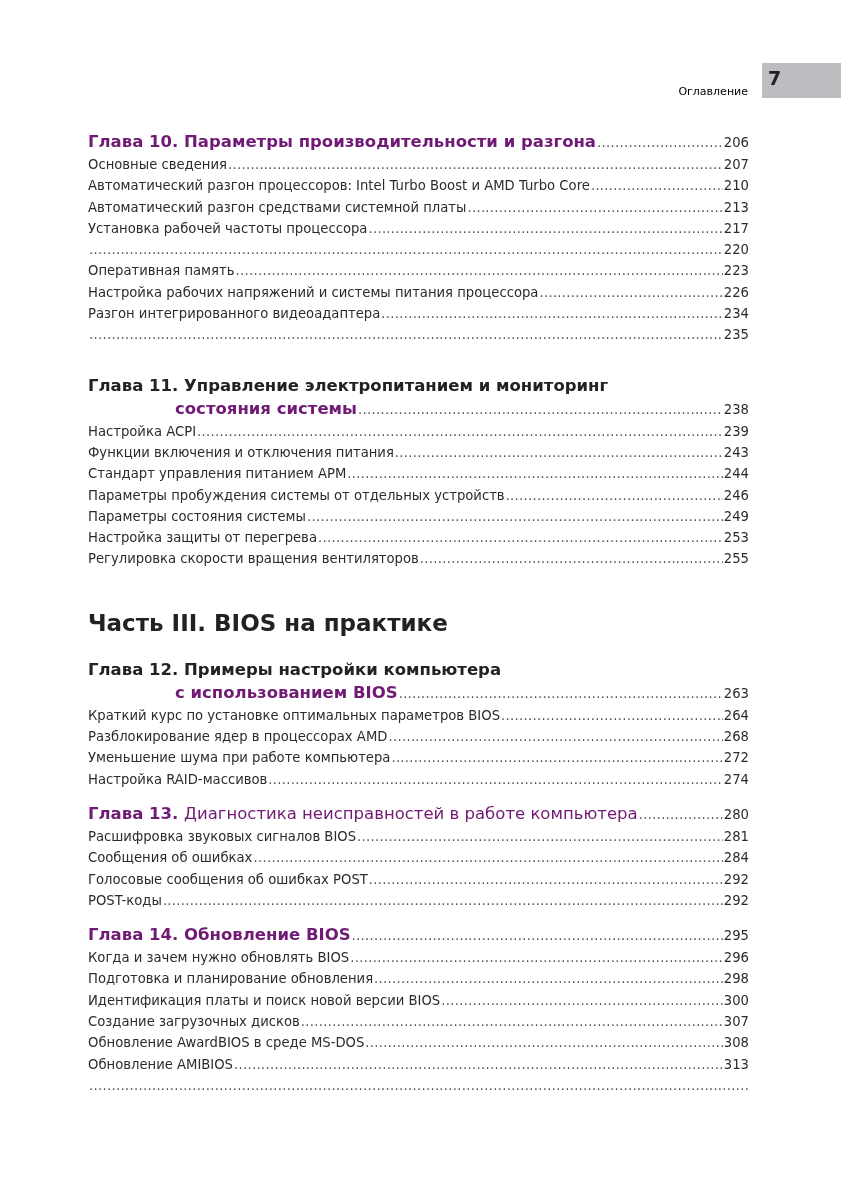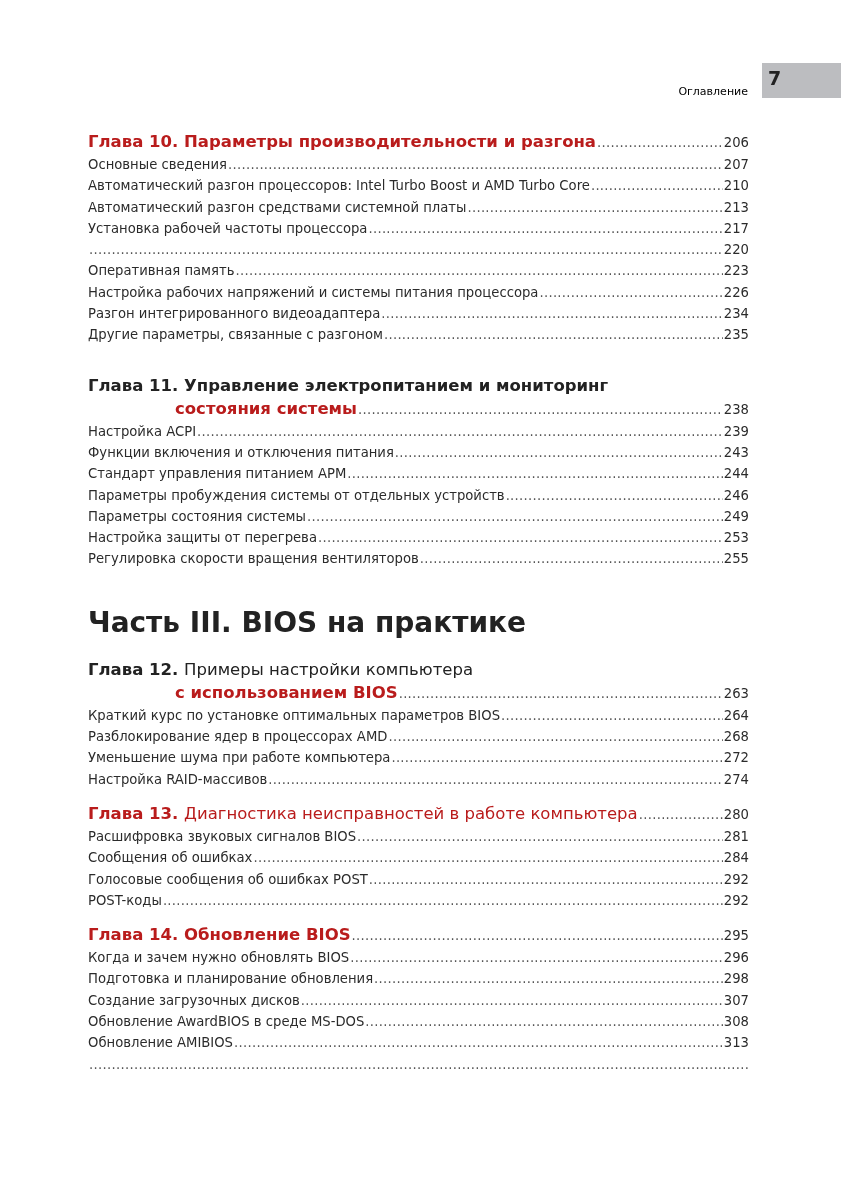--- a/index.html
+++ b/index.html
@@ -28,26 +28,26 @@
     letter-spacing: 0.3px;
   }
   .row .dots::before {
     content: "..................................................................................................................................................................................................................................";
   }
   .row .page { flex: 0 0 auto; }
   .chapter-head {
     font-size: 17px; font-weight: bold; color: #222; line-height: 23px; margin-top: 16px;
   }
   .chapter-row { font-size: 16.5px; line-height: 23px; }
-  .chapter-row .title { font-weight: bold; color: #b91c1c; }
+  .chapter-row .title { font-weight: bold; color: #701a75; }
   .chapter-row .page { font-size: 13.2px; font-weight: normal; }
   .chapter-row .dots { font-size: 13.2px; font-weight: normal; }
   .indent { padding-left: 87px; text-align: center; }
   .part-title {
-    font-size: 28px; font-weight: bold; color: #222; margin-top: 38px; margin-bottom: 20px; line-height: 30px;
+    font-size: 23px; font-weight: bold; color: #222; margin-top: 38px; margin-bottom: 20px; line-height: 30px;
   }
   .gap { height: 14px; }
 </style>
 </head>
 <body>
 
 <div class="header-label">Оглавление</div>
 <div class="page-tab">
   <span class="page-num">7</span>
 </div>
@@ -92,21 +92,20 @@
       <span class="title">Настройка рабочих напряжений и системы питания процессора</span>
       <span class="dots"></span>
       <span class="page">226</span>
     </div>
   <div class="row">
       <span class="title">Разгон интегрированного видеоадаптера</span>
       <span class="dots"></span>
       <span class="page">234</span>
     </div>
   <div class="row">
-      <span class="title">Другие параметры, связанные с разгоном</span>
       <span class="dots"></span>
       <span class="page">235</span>
     </div>
 
   <div class="gap" style="height:12px"></div>
 
   <div class="chapter-head" style="font-size:16.5px">
     <span>Глава 11.</span> <span style="font-weight:600">Управление электропитанием и мониторинг</span>
   </div>
   <div class="row chapter-row indent">
@@ -146,21 +145,21 @@
     </div>
   <div class="row">
       <span class="title">Регулировка скорости вращения вентиляторов</span>
       <span class="dots"></span>
       <span class="page">255</span>
     </div>
 
   <div class="part-title">Часть III. BIOS на практике</div>
 
   <div class="chapter-head" style="font-size:16.5px">
-    <span>Глава 12.</span> <span style="font-weight:400">Примеры настройки компьютера</span>
+    <span>Глава 12.</span> <span style="font-weight:700">Примеры настройки компьютера</span>
   </div>
   <div class="row chapter-row indent">
     <span class="title" style="font-weight:600">с использованием BIOS</span>
     <span class="dots"></span>
     <span class="page">263</span>
   </div>
   <div class="row">
       <span class="title">Краткий курс по установке оптимальных параметров BIOS</span>
       <span class="dots"></span>
       <span class="page">264</span>
@@ -220,20 +219,25 @@
       <span class="title">Когда и зачем нужно обновлять BIOS</span>
       <span class="dots"></span>
       <span class="page">296</span>
     </div>
   <div class="row">
       <span class="title">Подготовка и планирование обновления</span>
       <span class="dots"></span>
       <span class="page">298</span>
     </div>
   <div class="row">
+      <span class="title">Идентификация платы и поиск новой версии BIOS</span>
+      <span class="dots"></span>
+      <span class="page">300</span>
+    </div>
+  <div class="row">
       <span class="title">Создание загрузочных дисков</span>
       <span class="dots"></span>
       <span class="page">307</span>
     </div>
   <div class="row">
       <span class="title">Обновление AwardBIOS в среде MS-DOS</span>
       <span class="dots"></span>
       <span class="page">308</span>
     </div>
   <div class="row">

